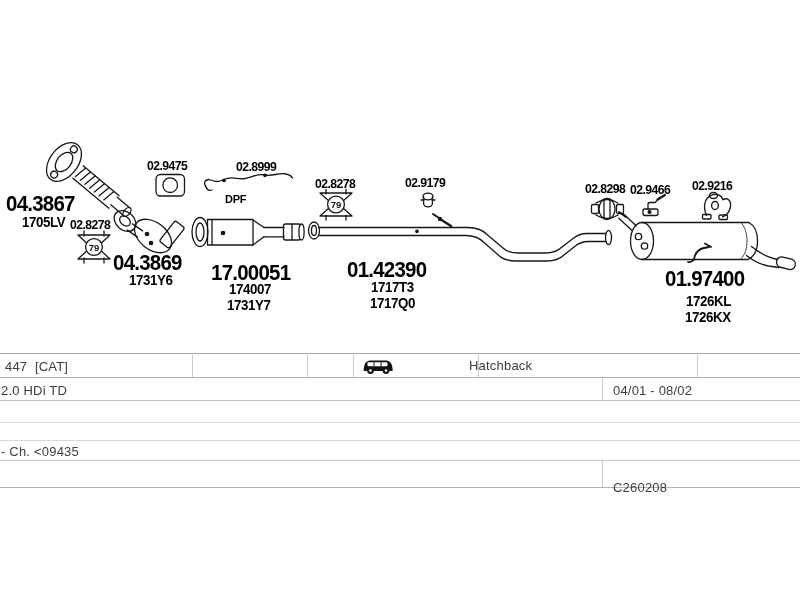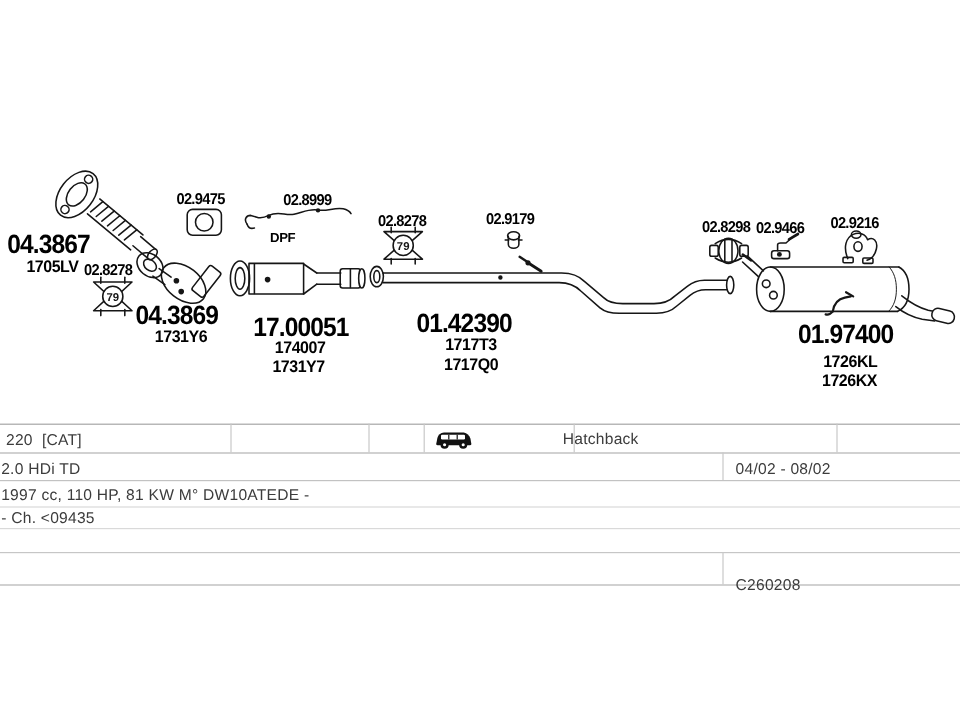--- a/index.html
+++ b/index.html
@@ -199,26 +199,25 @@
   <div class="hline" style="top:460px;background:#c6c6c6"></div>
   <div class="hline" style="top:487px;background:#b3b3b3"></div>
   <div class="vline" style="left:192px;top:353px;height:24px"></div>
   <div class="vline" style="left:307px;top:353px;height:24px"></div>
   <div class="vline" style="left:353px;top:353px;height:24px"></div>
   <div class="vline" style="left:478px;top:353px;height:24px"></div>
   <div class="vline" style="left:697px;top:353px;height:24px"></div>
   <div class="vline" style="left:602px;top:377px;height:23px"></div>
   <div class="vline" style="left:602px;top:460px;height:27px"></div>
 
-  <div class="tcell" style="left:5px;top:359px">220  [CAT]</div>
+  <div class="tcell" style="left:5px;top:359px">447  [CAT]</div>
   <div class="tcell" style="left:469px;top:358px">Hatchback</div>
   <div class="tcell" style="left:1px;top:383px">2.0 HDi TD</div>
-  <div class="tcell" style="left:613px;top:383px">04/02 - 08/02</div>
-  <div class="tcell" style="left:1px;top:405px">1997 cc, 110 HP, 81 KW M° DW10ATEDE -</div>
-  <div class="tcell" style="left:1px;top:424px">- Ch. &lt;09435</div>
+  <div class="tcell" style="left:613px;top:383px">04/01 - 08/02</div>
+  <div class="tcell" style="left:1px;top:444px">- Ch. &lt;09435</div>
   <div class="tcell" style="left:613px;top:480px">C260208</div>
 
   <svg class="caricon" style="left:362px;top:356px" width="32" height="20" viewBox="0 0 32 20">
     <path d="M1.5,14 L2.5,9 Q3.5,5 8,4.5 L24.5,4.5 Q28.5,5.2 30,9.5 L30.8,14 Q30.8,15 29.5,15 L2.8,15 Q1.5,15 1.5,14 Z" fill="#111"></path>
     <rect x="5.5" y="6.2" width="20" height="4" rx="1" fill="#fff"></rect>
     <line x1="12" y1="6.2" x2="12" y2="10.2" stroke="#111" stroke-width="1"></line>
     <line x1="19" y1="6.2" x2="19" y2="10.2" stroke="#111" stroke-width="1"></line>
     <circle cx="8.5" cy="14.6" r="3.4" fill="#111"></circle>
     <circle cx="8.5" cy="14.6" r="1.3" fill="#fff"></circle>
     <circle cx="24" cy="14.6" r="3.4" fill="#111"></circle>

